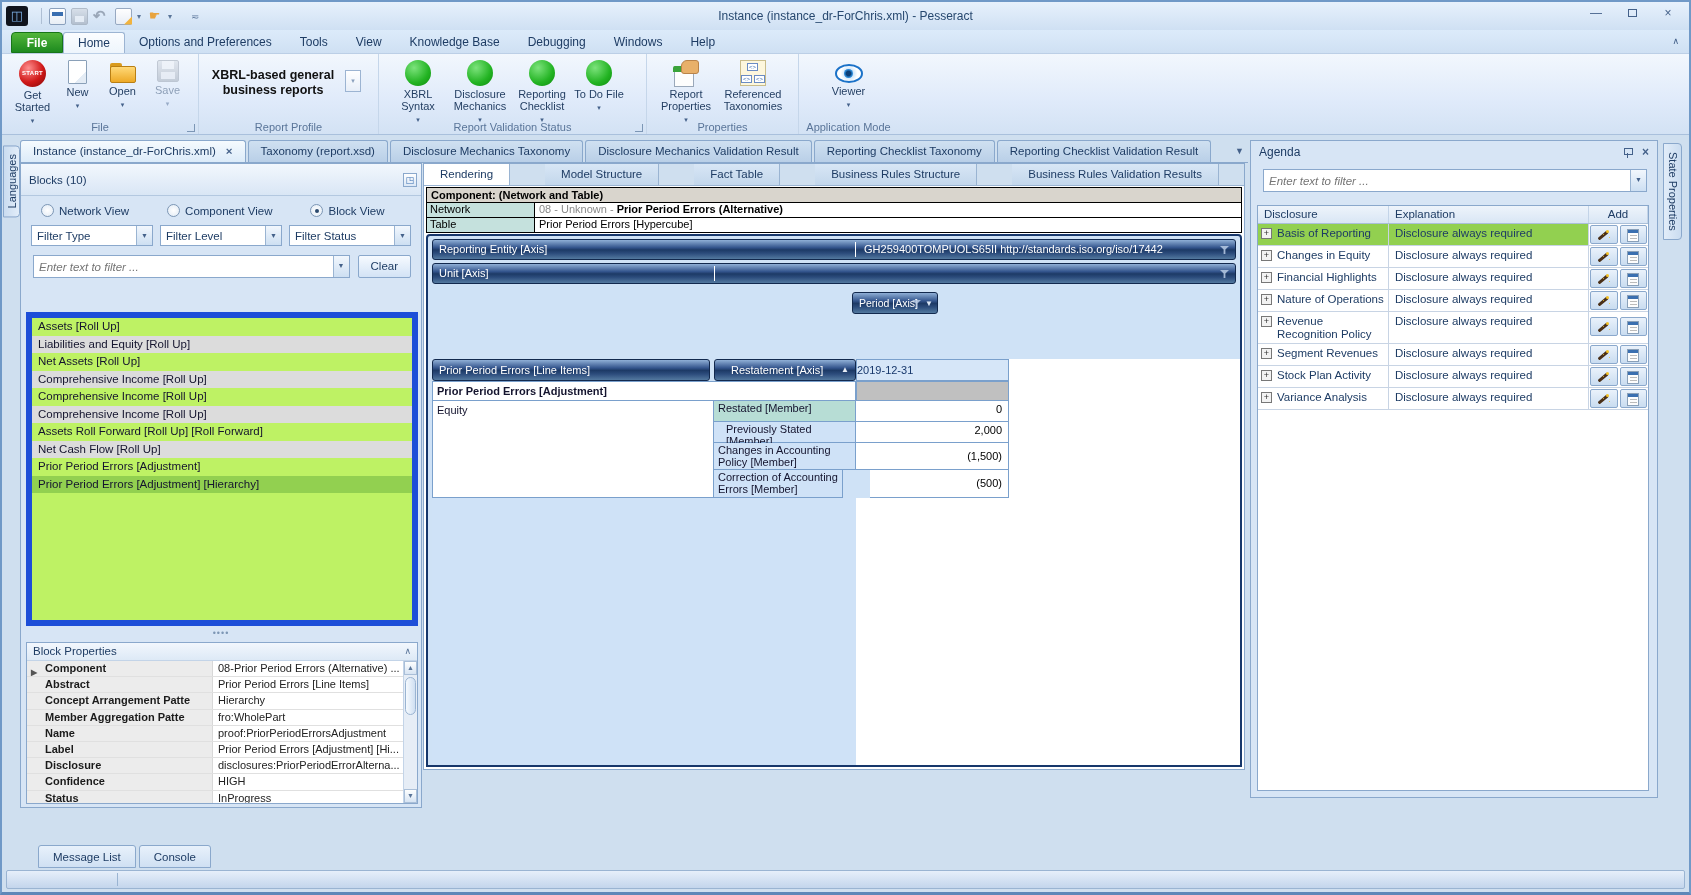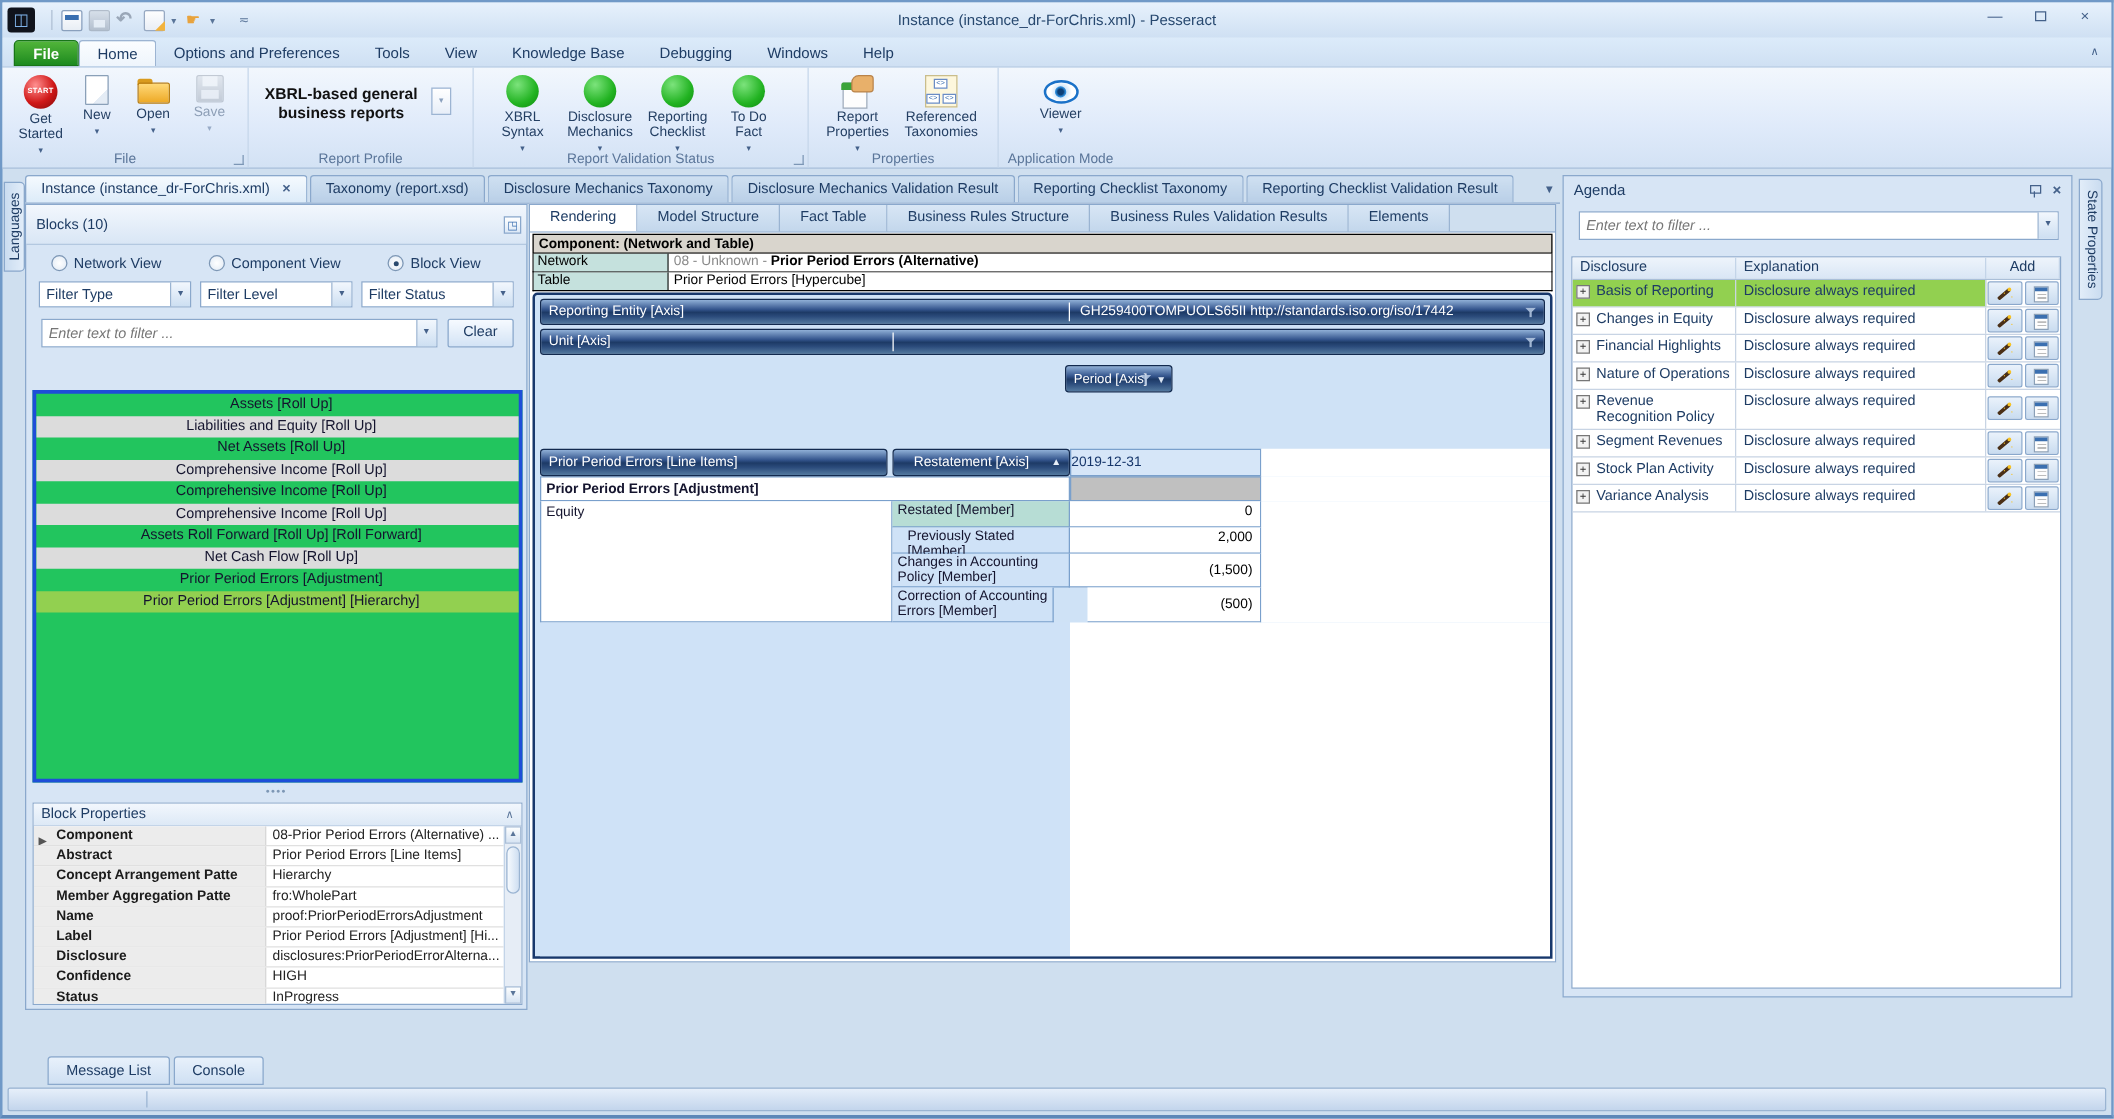--- a/index.html
+++ b/index.html
@@ -85,42 +85,42 @@
   .rdot { width:13px; height:13px; border-radius:50%; border:1px solid #7d97b5; background:radial-gradient(#fff,#dfe9f4); position:relative; }
   .rdot.sel::after { content:""; position:absolute; left:3.5px; top:3.5px; width:4px; height:4px; border-radius:50%; background:#2b4a6e; }
   .combo-row { display:flex; gap:7px; padding:2px 10px 0 10px; }
   .combo { flex:1; height:21px; background:#fff; border:1px solid #8aa8cc; display:flex; align-items:center; font-size:11.5px; }
   .combo .cv { flex:1; padding-left:5px; color:#1e3c64; }
   .combo .cb { width:16px; height:100%; background:linear-gradient(#f2f7fd,#cddff2); border-left:1px solid #9ab4d2; color:#44618a; font-size:7px; text-align:center; line-height:19px; }
   .filter-row { display:flex; gap:8px; padding:9px 10px 8px 12px; align-items:center; }
   .tfilter { flex:1; height:23px; background:#fff; border:1px solid #8aa8cc; display:flex; align-items:center; }
   .tfilter input { flex:1; border:none; outline:none; font:italic 11.5px "Liberation Sans",sans-serif; color:#9aa7b8; padding:0 5px; background:transparent; }
   .btn { height:23px; padding:0 12px; border:1px solid #8aa8cc; border-radius:2px; background:linear-gradient(#f6faff,#d3e3f5); font-size:11.5px; text-align:center; line-height:21px; }
-  #block-list { position:absolute; left:5px; top:148px; width:392px; height:314px; background:#22c55e; border:3px solid #1d4ed8; overflow:hidden;text-align:center; }
+  #block-list { position:absolute; left:5px; top:148px; width:392px; height:314px; background:#bef264; border:6px solid #1d4ed8; overflow:hidden; }
   .brow { height:17.5px; line-height:17.5px; padding-left:6px; font-size:11.5px; color:#14142e; white-space:nowrap; }
   .brow.alt { background:#dcdcdc; }
   .brow.sel { background:#92d050; }
   #splitter-h { position:absolute; left:0; right:0; top:467px; height:7px; text-align:center; color:#7d97b5; font-size:9px; line-height:5px; letter-spacing:1px; }
   
   #props { position:absolute; left:5px; top:478px; width:392px; height:162px; background:#fff; border:1px solid #8aa8cc; }
   #props-header { height:18px; background:linear-gradient(#f2f7fd,#dde9f6); border-bottom:1px solid #c3d4e8; padding:0 6px; font-size:11.5px; line-height:17px; display:flex; }
   #props-header .chev { margin-left:auto; color:#5a7599; font-size:9px; }
   #props-grid { position:absolute; left:0; top:18px; right:14px; bottom:0; overflow:hidden; }
   .prow { display:flex; height:16.2px; border-bottom:1px solid #e0e0e0; font-size:11px; }
   .plabel { width:186px; background:#ececec; border-right:1px solid #d8d8d8; font-weight:bold; color:#1b1b1b; padding-left:18px; line-height:15px; white-space:nowrap; overflow:hidden; position:relative; }
   .plabel .exp { position:absolute; left:4px; top:4px; font-size:8px; color:#555; }
   .pval { flex:1; color:#222; padding-left:5px; line-height:15px; white-space:nowrap; overflow:hidden; }
   #props-scroll { position:absolute; right:0; top:18px; bottom:0; width:14px; background:#e6edf6; border-left:1px solid #c3d4e8; }
   .sarrow { height:14px; background:linear-gradient(#fdfefe,#d7e4f3); border:1px solid #aabfd8; color:#5a7599; font-size:7px; text-align:center; line-height:12px; }
   #props-scroll .thumb { position:absolute; left:1px; right:1px; top:16px; height:38px; background:linear-gradient(90deg,#f6fafe,#cfdff2); border:1px solid #9ab4d2; border-radius:6px; }
   #props-scroll .sarrow.down { position:absolute; bottom:0; left:0; right:0; }
 
   
   #center-panel { position:absolute; left:421px; top:28px; width:822px; height:607px; background:#fff; border:1px solid #8aa8cc; }
-  #ctabs { height:22px; display:flex; background:#cfdfef; border-bottom:1px solid #9ab4d2; }
+  #ctabs { height:22px; display:flex; background:#cfdfef; border-bottom:1px solid #9ab4d2;gap:35px; }
   .ctab { padding:0 16px; line-height:21px; border-right:1px solid #9ab4d2; background:linear-gradient(#d8e6f5,#c3d7ec); font-size:11.5px; white-space:nowrap; }
   .ctab.active { background:#fff; font-weight:normal; }
   #component-bar { height:16px; background:#d9d5cd; border:1px solid #000; font-weight:bold; color:#000; padding-left:4px; line-height:14px; font-size:11px; margin:1px 2px 0 2px; }
   .ntrow { display:flex; height:15px; margin:0 2px; border:1px solid #000; border-top:none; font-size:11px; }
   .ntlabel { width:108px; background:#c5e1dd; border-right:1px solid #000; padding-left:3px; line-height:13px; color:#000; }
   .ntval { flex:1; background:#fff; padding-left:4px; line-height:13px; color:#000; white-space:nowrap; overflow:hidden; }
   .dim { color:#8a8a8a; }
   #rgrid { position:absolute; left:2px; top:70px; right:2px; bottom:2px; background:#cfe2f6; border:2px solid #17376b; border-radius:4px 4px 0 0; overflow:hidden; }
   .axisbar { position:relative; height:21px; margin:3px 4px 0 4px; border-radius:3px; border:1px solid #12294e; background:linear-gradient(180deg,#8fafd6 0%,#33548c 40%,#1d3a66 52%,#2c4c7c 70%,#53799f 100%); color:#fff; line-height:19px; font-size:11px; padding-left:6px; }
   .axisbar .sep { position:absolute; top:2px; bottom:2px; width:1px; background:#fff; }
@@ -262,21 +262,21 @@
         <span>Disclosure Mechanics</span>
           <span class="drop">▾</span>
       </div>
       <div class="rbtn">
         <div class="ic-green"></div>
         <span>Reporting Checklist</span>
           <span class="drop">▾</span>
       </div>
       <div class="rbtn" style="width:52px">
         <div class="ic-green"></div>
-        <span>To Do Fact</span>
+        <span>To Do File</span>
           <span class="drop">▾</span>
       </div>
       <div class="glabel">Report Validation Status</div>
       <div class="launcher"></div>
     </div>
     <div class="rgroup" style="width:152px;">
       <div class="rbtn">
         <div class="ic-reportprops"></div>
         <span>Report Properties</span>
           <span class="drop">▾</span>

